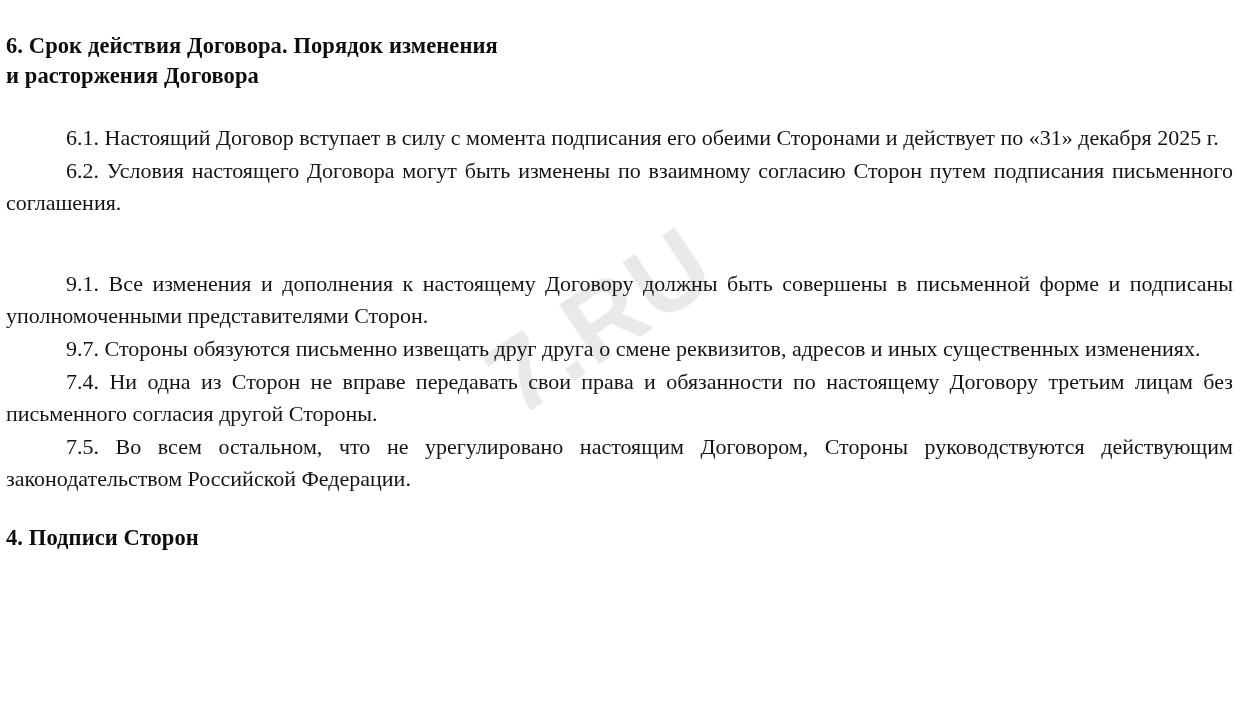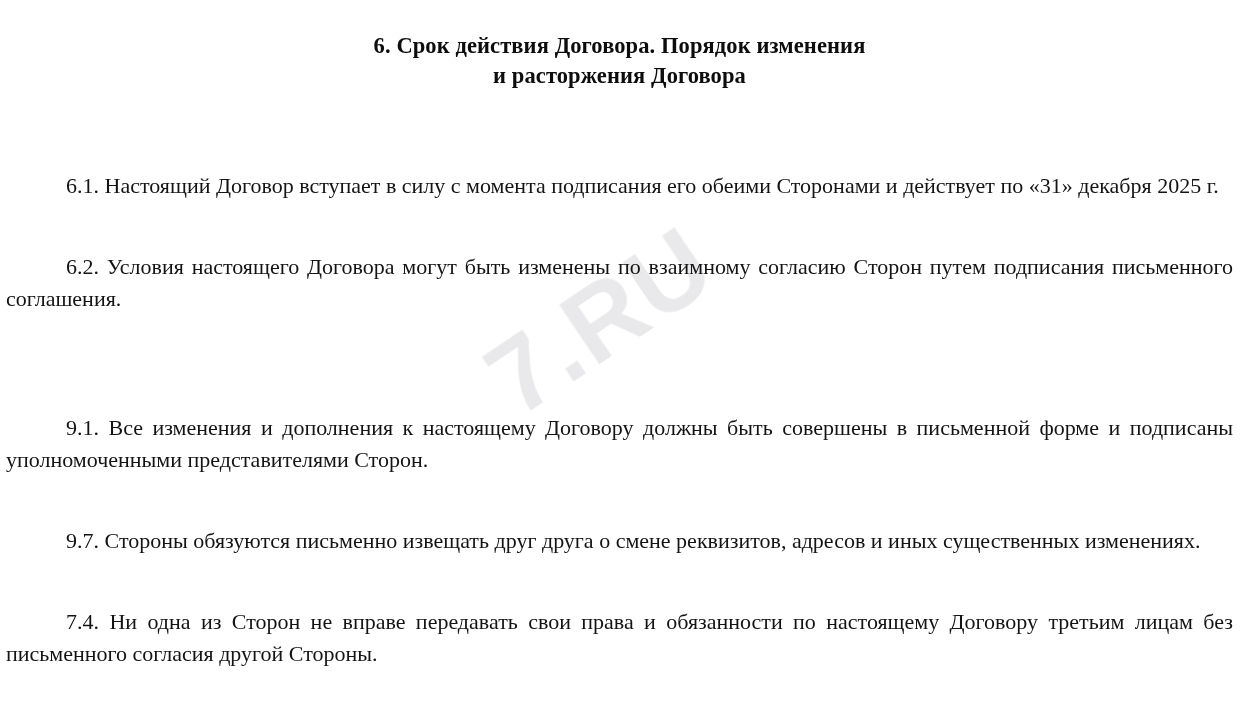--- a/index.html
+++ b/index.html
@@ -55,21 +55,20 @@
 
   
   #content {
     position: relative;
     z-index: 1;
     box-sizing: border-box;
     padding: 0 7px 0 6px;
   }
 
   .heading {
-    text-align: center;
     font-weight: 700;
     font-size: 22.5px;
     line-height: 30px;
     color: #0d0d0d;
     margin: 0;
     letter-spacing: 0.1px;
   }
   .heading .hline {
     display: block;
   }
@@ -85,21 +84,21 @@
     hyphens: none;
   }
 
   .spacer-h1 { height: 31px; }
   .spacer-h2 { height: 22px; }
   .spacer-h3 { height: 26px; }
   .spacer-h4 { height: 27px; }
   .spacer-top { height: 31px; }
 
   
-  p.para { text-align-last: left; margin-top: 48px; }
+  p.para { text-align-last: left; }
 </style>
 </head>
 <body>
 
 <div id="page">
 
   <div id="watermark">
     <span class="wm-text">7.RU</span>
   </div>
 
@@ -123,20 +122,21 @@
 
     <div class="spacer-h3"></div>
 
     <p class="para">9.1. Все изменения и дополнения к настоящему Договору должны быть совершены в письменной форме и подписаны уполномоченными представителями Сторон.</p>
 
     <p class="para">9.7. Стороны обязуются письменно извещать друг друга о смене реквизитов, адресов и иных существенных изменениях.</p>
 
 
     <p class="para">7.4. Ни одна из Сторон не вправе передавать свои права и обязанности по настоящему Договору третьим лицам без письменного согласия другой Стороны.</p>
 
+    <p class="para">7.5. Во всем остальном, что не урегулировано настоящим Договором, Стороны руководствуются действующим законодательством Российской Федерации.</p>
 
     <div class="spacer-h4"></div>
 
     <h2 class="heading">
       <span class="hline">4. Подписи Сторон</span>
     </h2>
 
   </div>
 </div>
 

